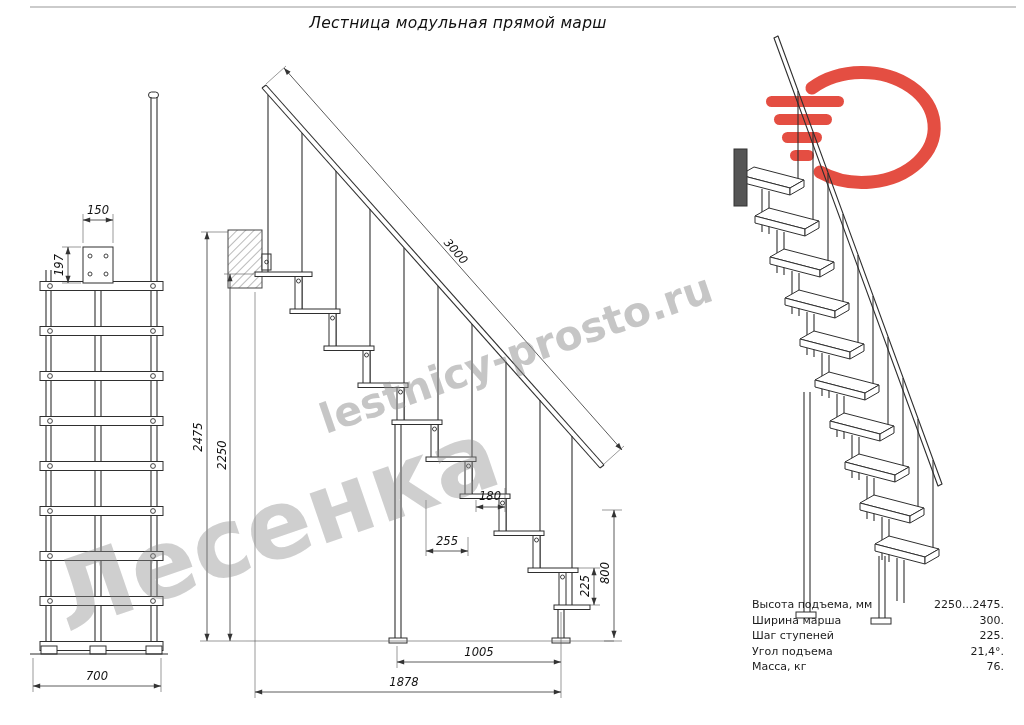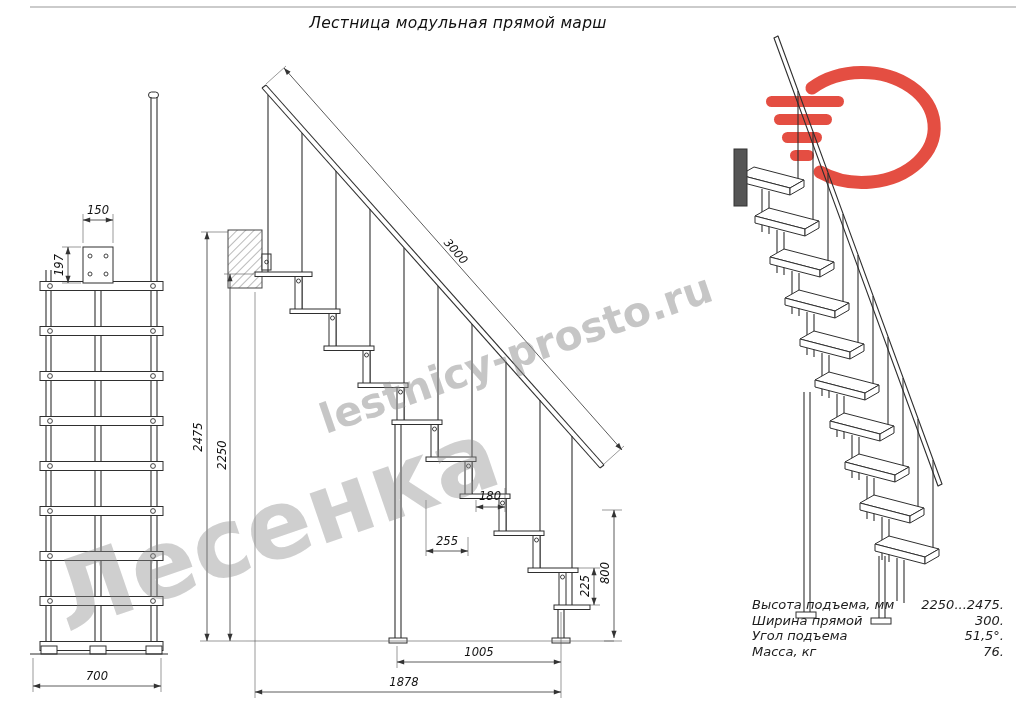--- a/index.html
+++ b/index.html
@@ -17,21 +17,21 @@
   .bar  { fill:#fff; stroke:#2f2f2f; stroke-width:1; }
   .bolt { fill:#fff; stroke:#2f2f2f; stroke-width:0.9; }
   .dimtext { font:italic 11.5px "DejaVu Sans", sans-serif; fill:#111; }
   .wm { position:absolute; color:#8f8f8f; font-weight:bold; pointer-events:none;
         text-align:center; white-space:nowrap; }
   .wm-big  { left:15px;  top:470px; width:520px; font-size:96px; opacity:.42;
              transform:rotate(-19deg); }
   .wm-site { left:310px; top:330px; width:410px; font-size:41px; opacity:.5;
              transform:rotate(-19deg); }
   .specs { position:absolute; left:752px; top:597px; width:252px;
-           font-style:italic; font-size:13px; color:#1c1c1c; }
+           font-size:11px; color:#1c1c1c; }
   .spec-row { display:flex; justify-content:space-between; line-height:15.6px; }
   .spec-val { text-align:left; }
 </style>
 </head>
 <body>
 
 <div class="page">
 
   <div class="title">Лестница модульная прямой марш</div>
 
@@ -298,26 +298,30 @@
 
   <div class="wm wm-big">Лесенка</div>
   <div class="wm wm-site">lestnicy-prosto.ru</div>
 
   <div class="specs">
     <div class="spec-row">
       <span>Высота подъема, мм</span>
       <span class="spec-val">2250...2475.</span>
     </div>
     <div class="spec-row">
-      <span>Ширина прямой</span>
+      <span>Ширина марша</span>
       <span class="spec-val">300.</span>
     </div>
     <div class="spec-row">
+      <span>Шаг ступеней</span>
+      <span class="spec-val">225.</span>
+    </div>
+    <div class="spec-row">
       <span>Угол подъема</span>
-      <span class="spec-val">51,5°.</span>
+      <span class="spec-val">21,4°.</span>
     </div>
     <div class="spec-row">
       <span>Масса, кг</span>
       <span class="spec-val">76.</span>
     </div>
   </div>
 
 </div>
 
 </body></html>

